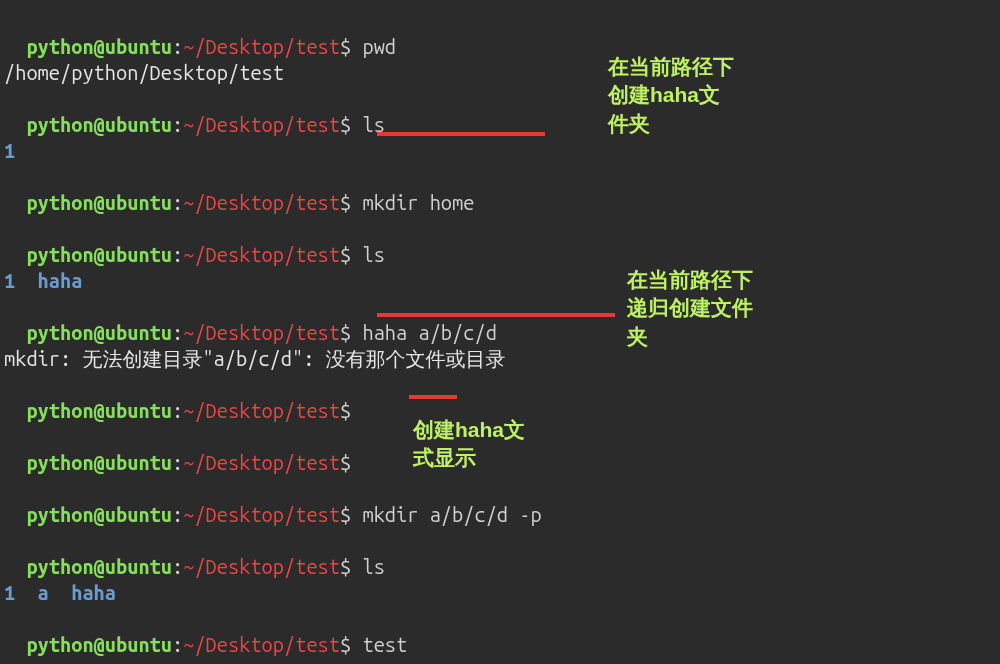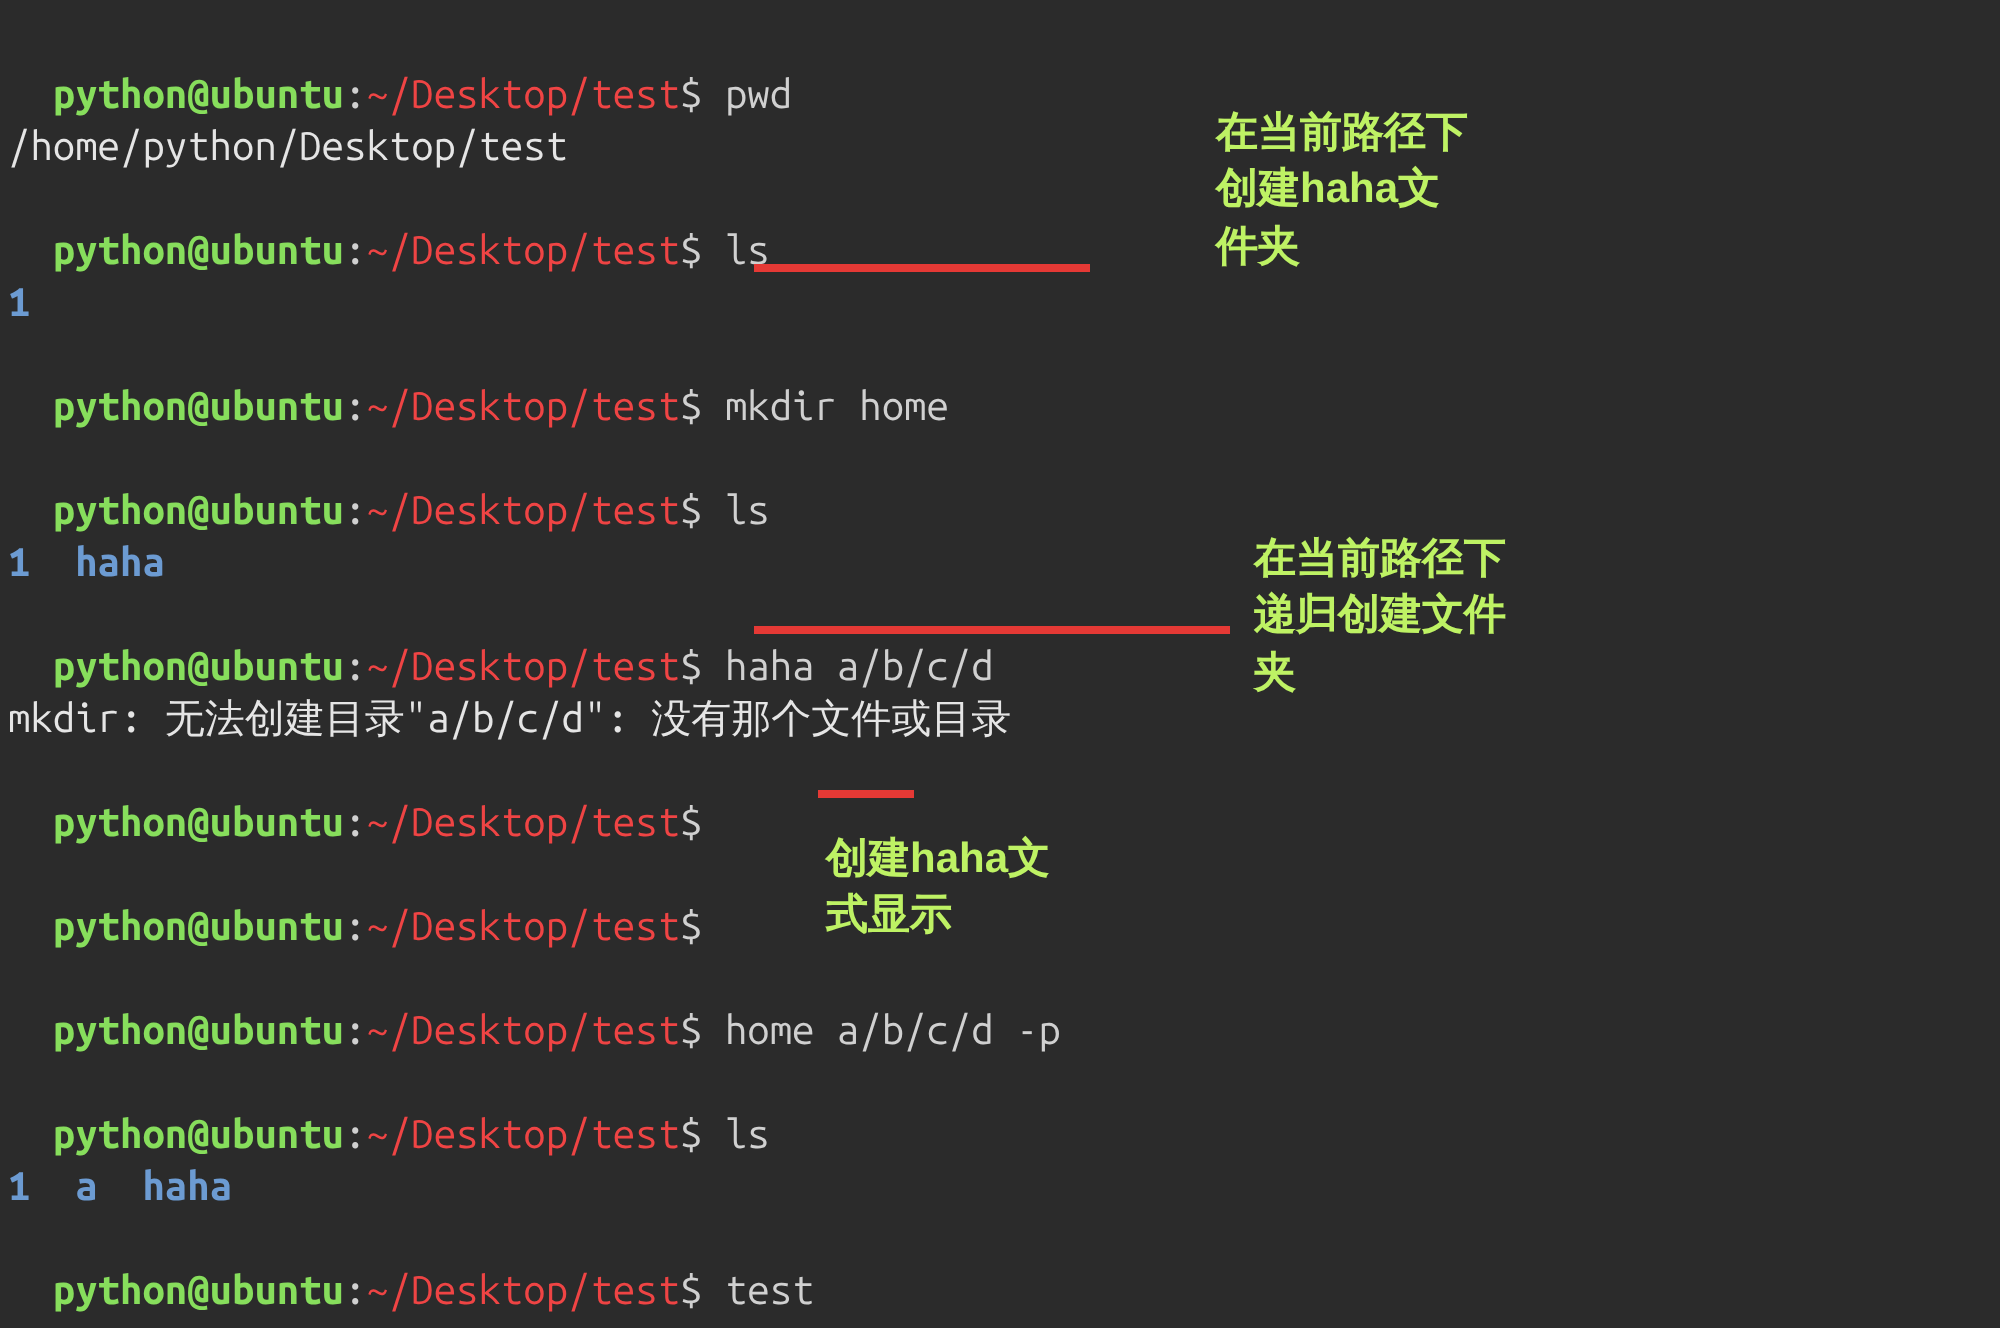--- a/index.html
+++ b/index.html
@@ -76,21 +76,21 @@
 
 <div class="line">
   <span class="user">python@ubuntu</span><span class="cmd">:</span><span class="path">~/Desktop/test</span><span class="dollar">$ </span><span class="cmd"></span>
 </div>
 
 <div class="line">
   <span class="user">python@ubuntu</span><span class="cmd">:</span><span class="path">~/Desktop/test</span><span class="dollar">$ </span><span class="cmd"></span>
 </div>
 
 <div class="line">
-  <span class="user">python@ubuntu</span><span class="cmd">:</span><span class="path">~/Desktop/test</span><span class="dollar">$ </span><span class="cmd">home a/b/c/d -p</span>
+  <span class="user">python@ubuntu</span><span class="cmd">:</span><span class="path">~/Desktop/test</span><span class="dollar">$ </span><span class="cmd">mkdir a/b/c/d -p</span>
 </div>
 
 <div class="line">
   <span class="user">python@ubuntu</span><span class="cmd">:</span><span class="path">~/Desktop/test</span><span class="dollar">$ </span><span class="cmd">ls</span>
 </div>
 
 <div class="line"><span class="blue-out">1  </span><span class="blue-out">a  </span><span class="blue-out">haha</span></div>
 
 <div class="line">
   <span class="user">python@ubuntu</span><span class="cmd">:</span><span class="path">~/Desktop/test</span><span class="dollar">$ </span><span class="cmd">test</span>

